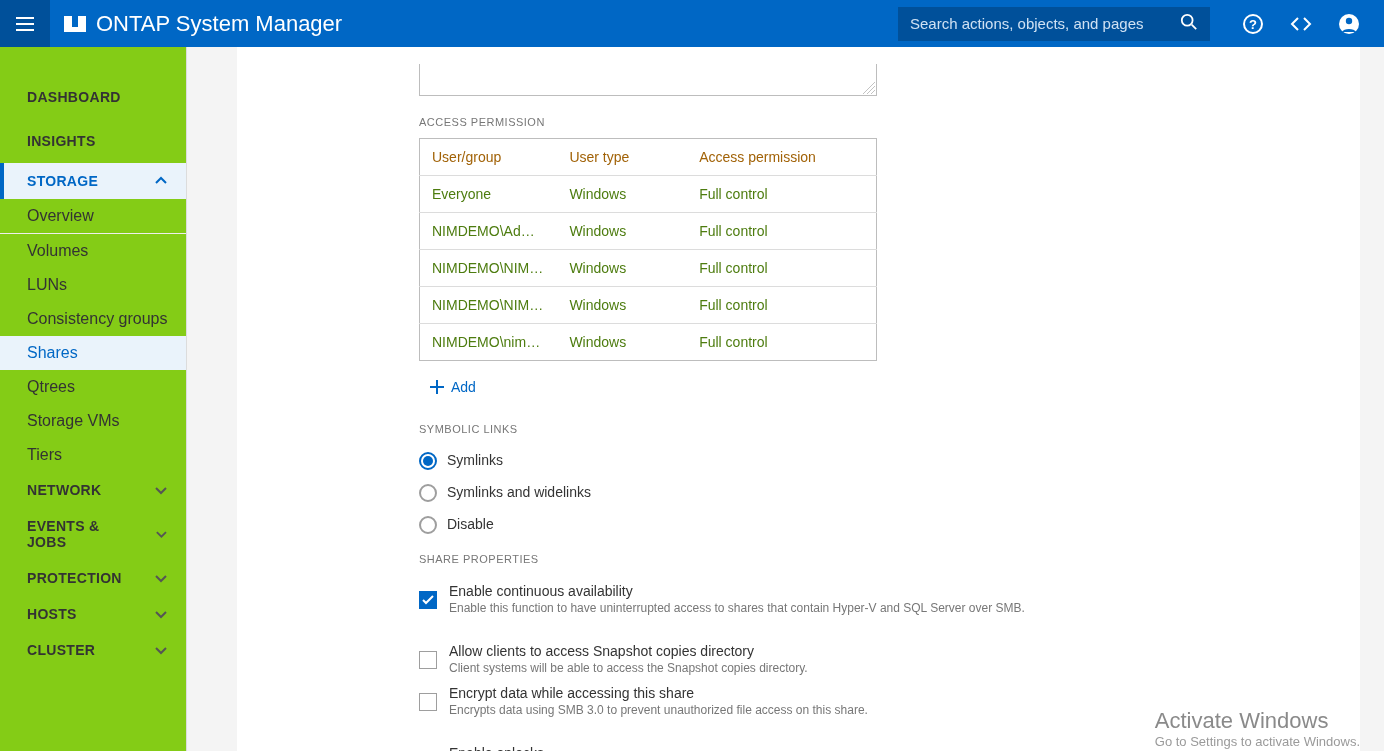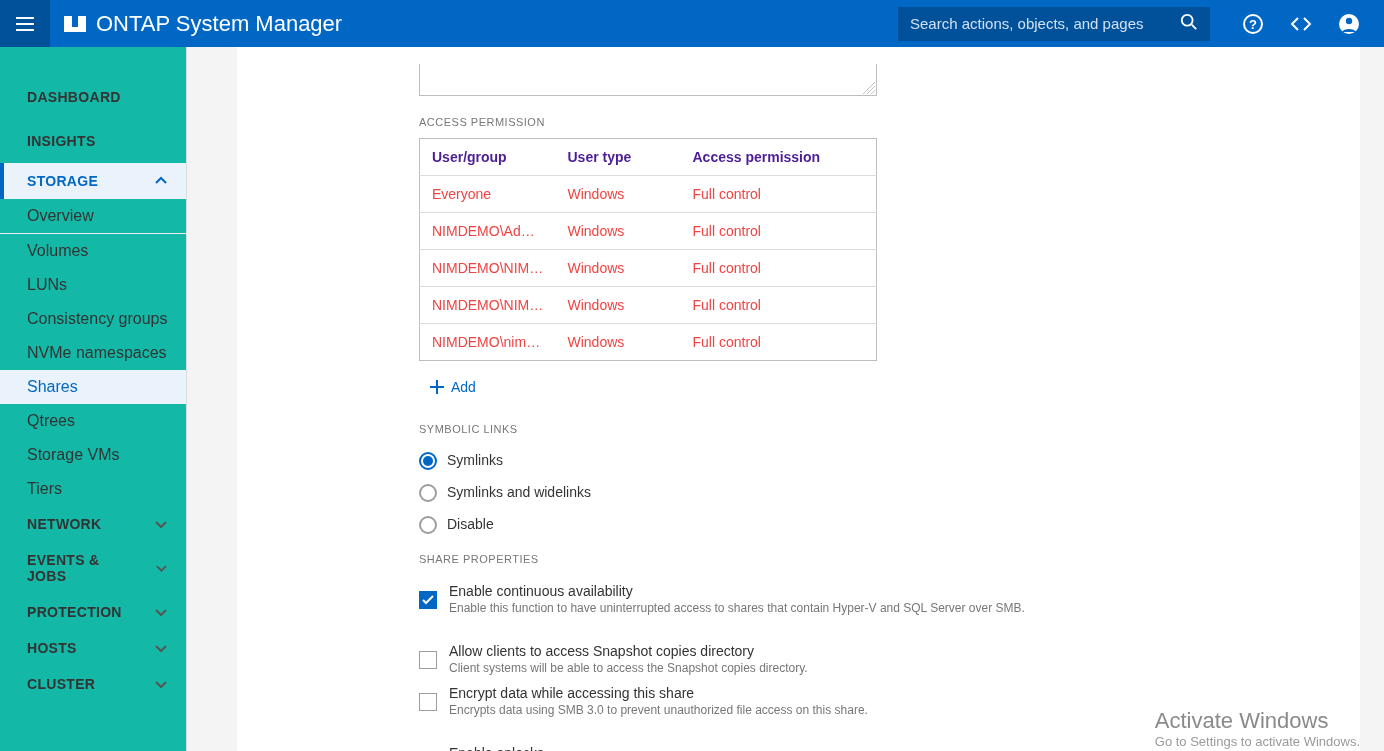--- a/index.html
+++ b/index.html
@@ -14,21 +14,21 @@
 .topbar .gap { flex:1; }
 .search { width: 312px; height: 34px; background: #00509a; display:flex; align-items:center; padding:0 12px; margin-left: -10px; }
 .search input { flex:1; background:transparent; border:0; color:#fff; font-size:15px; outline:none; }
 .search input::placeholder { color: #cfe1f3; }
 .search svg { width:18px;height:18px; }
 .top-icons { display:flex; gap:26px; align-items:center; padding: 0 24px 0 32px; margin-left:auto; }
 .top-icons span { width:22px;height:22px; display:inline-flex; align-items:center; justify-content:center; cursor:pointer; }
 
 
 .layout { display:flex; height: calc(751px - 47px); }
-.sidebar { width: 187px; border-right: 1px solid #dcdcdc; background:#14b8a6; box-shadow: 1px 0 2px rgba(0,0,0,0.04); padding-top: 28px; overflow:hidden; }
+.sidebar { width: 187px; border-right: 1px solid #dcdcdc; background:#84cc16; box-shadow: 1px 0 2px rgba(0,0,0,0.04); padding-top: 28px; overflow:hidden; }
 .main { flex:1; background: #f4f4f4; position:relative; overflow:hidden; }
 .panel { background:#fff; margin: 0 24px 0 50px; height:100%; padding: 17px 0 0 0; overflow:hidden; }
 
 
 .nav-top { padding: 0 0 0 27px; }
 .nav-top a { display:block; color:#333; font-size:14px; font-weight:700; letter-spacing:0.3px; padding: 14px 0; text-decoration:none; }
 .section-h { display:flex; align-items:center; justify-content:space-between; padding: 10px 18px 10px 27px; font-size:14px; font-weight:700; letter-spacing:0.3px; color:#333; cursor:pointer;gap:22px; }
 .section-h.active { background:#eaf3fb; color:#0067c5; border-left: 4px solid #0067c5; padding-left: 23px; }
 .chev { width:14px;height:14px; }
 .sub { display:flex; flex-direction:column; }
@@ -38,22 +38,22 @@
 
 
 .content { padding: 0 0 0 182px; width: 100%; }
 .textarea-wrap { width: 458px; height: 32px; border:1px solid #bdbdbd; border-top:0; position:relative; margin-bottom: 20px; }
 .textarea-wrap .resize { position:absolute; right:1px; bottom:1px; width:12px; height:12px; opacity:.35; }
 
 h5.section-label { font-size: 11px; font-weight:400; letter-spacing:0.5px; color:#777; margin-bottom: 10px; }
 
 .perm-table { width: 458px; border:1px solid #bdbdbd; border-collapse: collapse; margin-bottom: 12px; }
 .perm-table th, .perm-table td { text-align:left; font-size:14px; padding: 10px 12px; border-bottom:1px solid #dcdcdc; white-space:nowrap; overflow:hidden; text-overflow:ellipsis; }
-.perm-table th { font-weight:700; color:#4c1d95; }
-.perm-table td { color:#ef4444; }
+.perm-table th { font-weight:400; color:#a16207; }
+.perm-table td { color:#4d7c0f; }
 .perm-table th:nth-child(1), .perm-table td:nth-child(1) { width:136px; max-width:136px; }
 .perm-table th:nth-child(2), .perm-table td:nth-child(2) { width:128px; }
 .perm-table th:nth-child(3), .perm-table td:nth-child(3) { width:138px; }
 .perm-table th:nth-child(4), .perm-table td:nth-child(4) { width:46px; }
 .perm-table tr:last-child td { border-bottom: 0; }
 
 .add-link { display:inline-flex; align-items:center; gap:6px; color:#0067c5; font-size:14px; cursor:pointer; padding: 6px 10px; }
 .add-link svg { width:16px;height:16px; }
 
 .radio-row { display:flex; gap:10px; padding:7px 0 7px 0; font-size:14px; color:#333; }
@@ -136,21 +136,20 @@
       <span>STORAGE</span>
       <svg class="chev" viewBox="0 0 14 14">
           <path d="M2 9l5-5 5 5" stroke="#0067c5" stroke-width="2" fill="none"></path>
         </svg>
     </div>
     <div class="sub">
       <a>Overview</a>
       <a>Volumes</a>
       <a>LUNs</a>
       <a>Consistency groups</a>
-      <a>NVMe namespaces</a>
       <a class="active">Shares</a>
       <a>Qtrees</a>
       <a>Storage VMs</a>
       <a>Tiers</a>
     </div>
     <div class="section-h">
         <span>NETWORK</span>
         <svg class="chev" viewBox="0 0 14 14">
           <path d="M2 5l5 5 5-5" stroke="#555" stroke-width="2" fill="none"></path>
         </svg>

